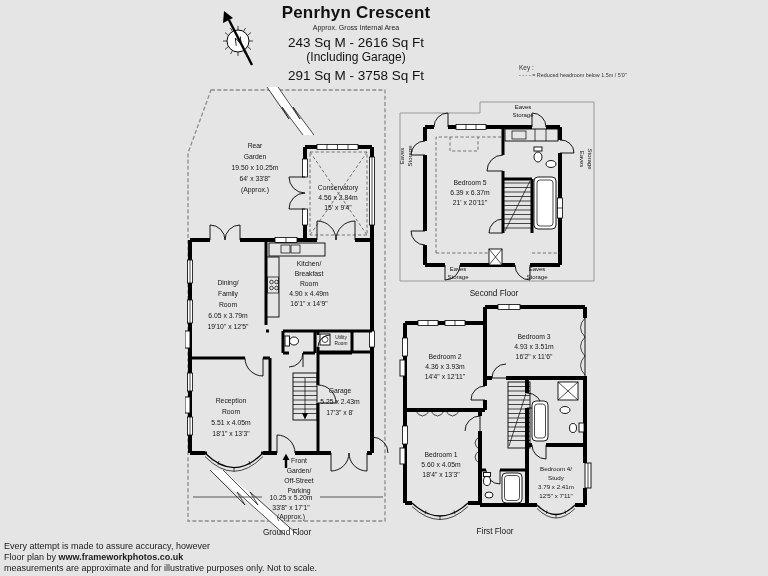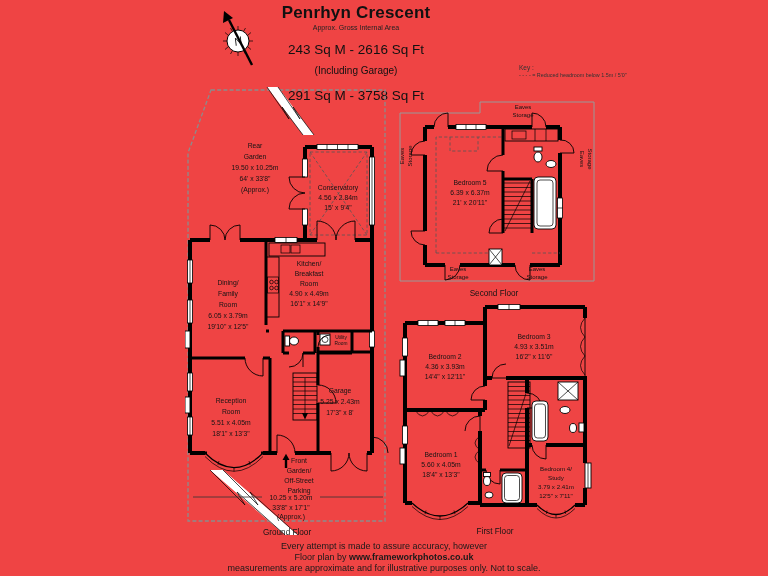--- a/index.html
+++ b/index.html
@@ -1,27 +1,27 @@
 <!DOCTYPE html>
 <html><head>
 <meta charset="utf-8">
 <style>
   html,body{margin:0;padding:0;background:#fff;}
-  #page{position:relative;width:768px;height:576px;background:#ef4444;overflow:hidden;
+  #page{position:relative;width:768px;height:576px;background:#e5e5e5;overflow:hidden;
         font-family:"Liberation Sans",sans-serif;color:#111;}
   .abs{position:absolute;}
   #header{left:206px;top:4px;width:300px;text-align:center;line-height:1.05;}
   .title{font-size:17px;font-weight:bold;letter-spacing:.2px;}
   .subtitle{font-size:7px;margin-top:2px;color:#222;}
-  .area{font-size:13.5px;margin-top:12px;}
-  .areanote{font-size:10px;margin-top:9px;}
+  .area{font-size:13.5px;margin-top:5px;}
+  .areanote{font-size:12px;margin-top:1px;}
   #keyblock{left:519px;top:64px;width:210px;}
   .keytitle{font-size:6.5px;color:#333;}
   .keyline{font-size:5.4px;color:#333;margin-top:1px;white-space:nowrap;}
-  #footer{left:4px;top:541px;width:760px;text-align:center;line-height:1.22;font-size:9px;color:#1a1a1a;}
+  #footer{left:4px;top:541px;width:760px;line-height:1.22;font-size:9px;color:#1a1a1a;}
   .credit-b{font-weight:bold;}
   svg text{font-family:"Liberation Sans",sans-serif;fill:#141414;}
   .rm{font-size:6.8px;}
   .rm-sm{font-size:4.8px;}
   .flr{font-size:8.2px;}
   .eav{font-size:6px;}
   .w4{stroke:#000;stroke-width:4;fill:none;}
   .w3{stroke:#000;stroke-width:3;fill:none;}
   .thin{stroke:#000;stroke-width:.9;fill:none;}
   .thin7{stroke:#000;stroke-width:.7;fill:none;}

